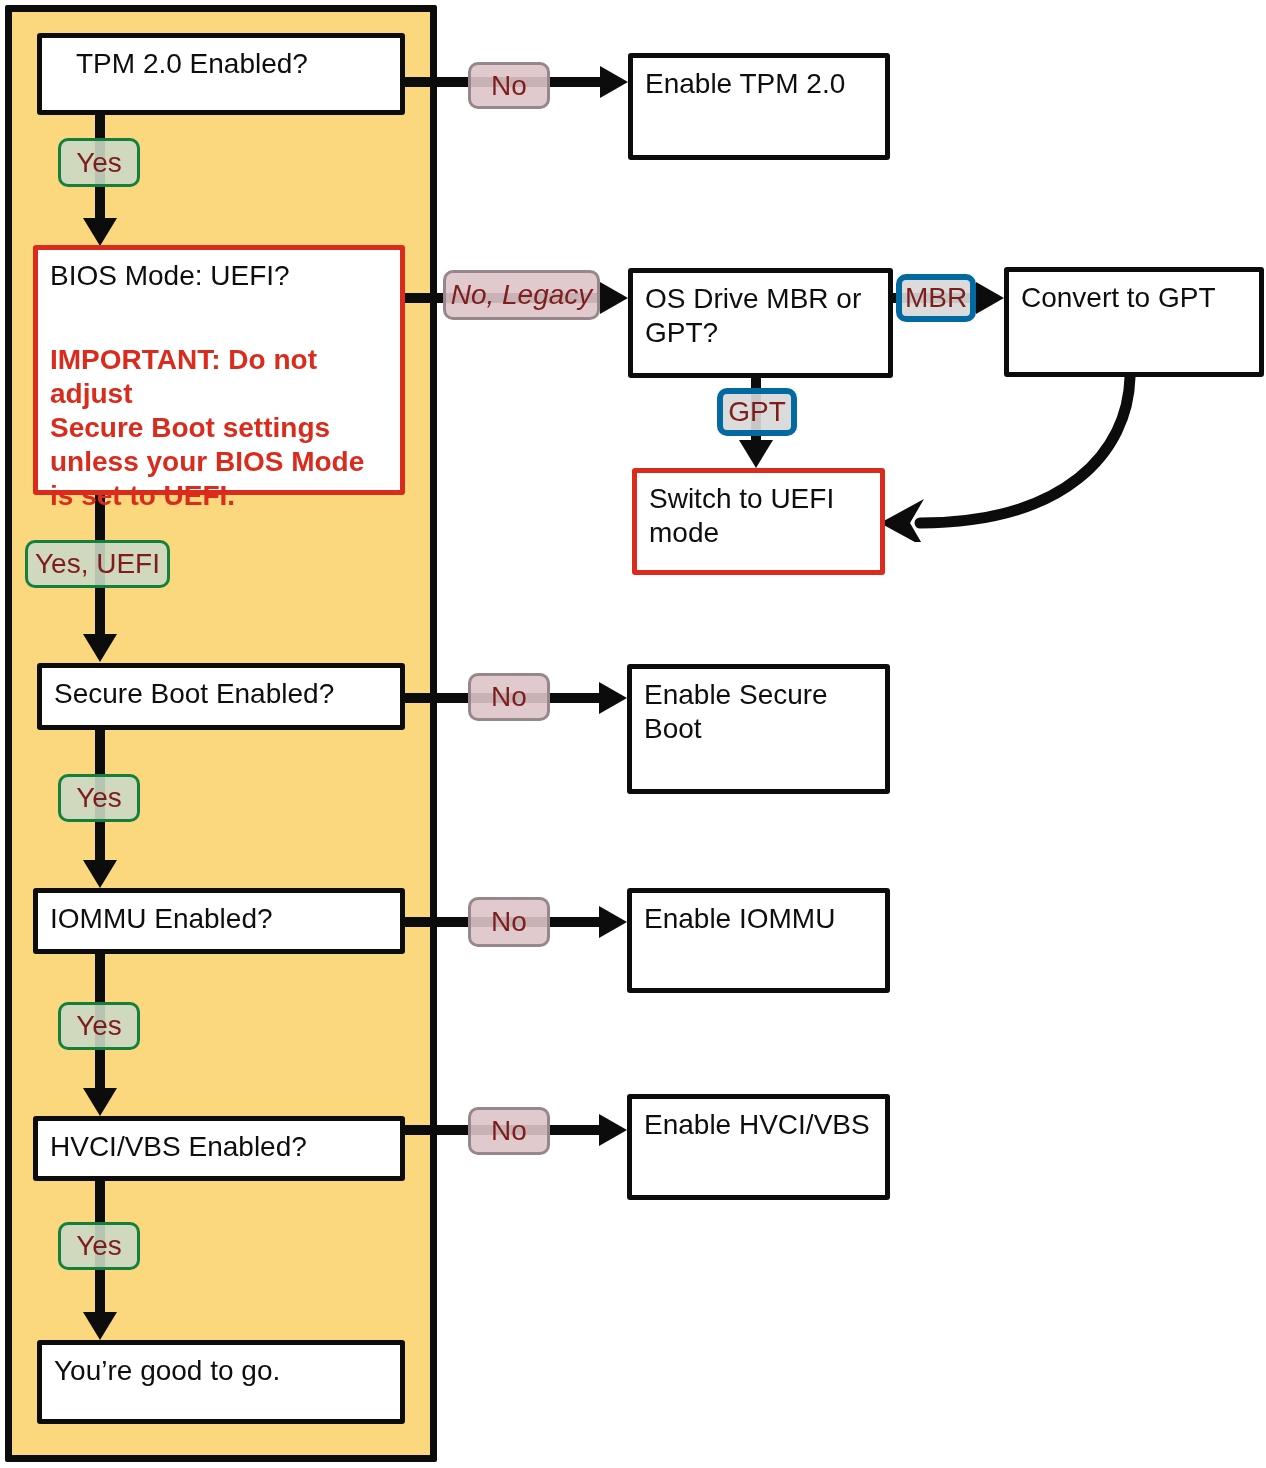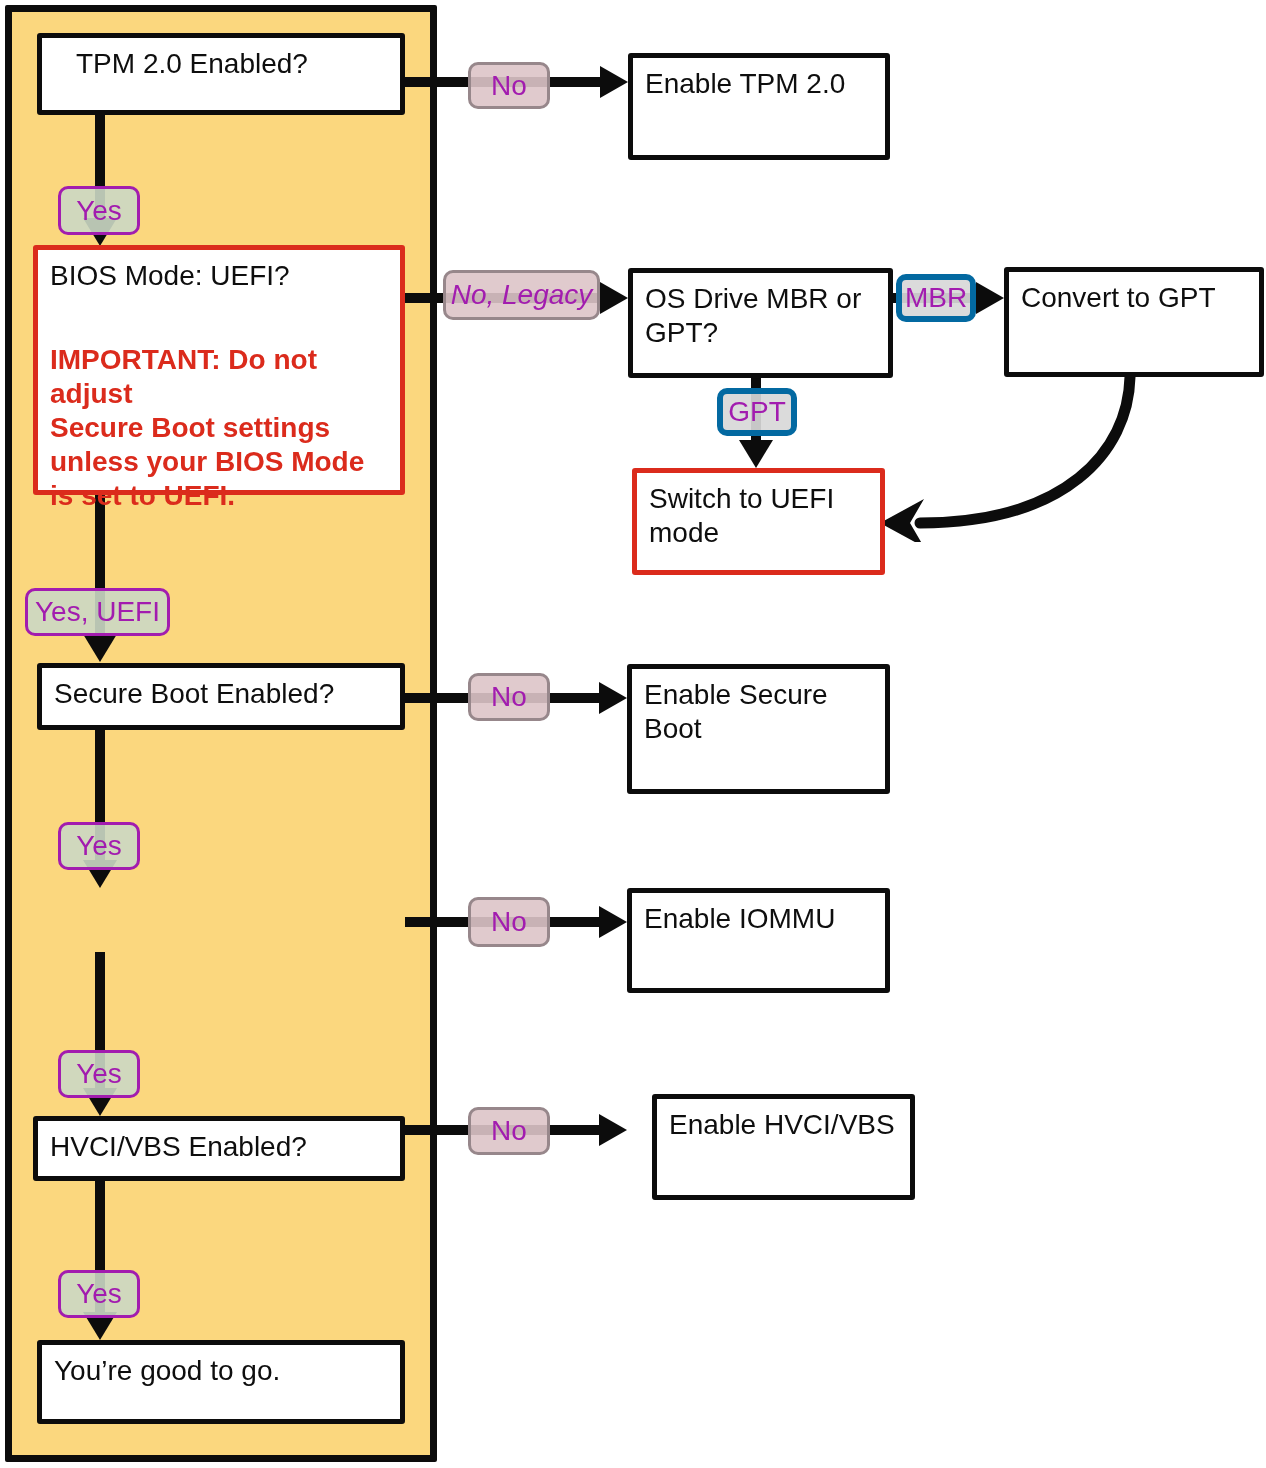--- a/index.html
+++ b/index.html
@@ -14,23 +14,23 @@
   }
   .node {
     position:absolute; box-sizing:border-box; background:#ffffff;
     border:5px solid #0c0c0c; border-radius:3px;
     font-size:28px; line-height:1.2; padding:9px 12px; z-index:3;
   }
   .node.alert { border-color:#DB2B1C; }
   .warning { color:#DB2B1C; font-weight:bold; margin-top:50px; line-height:1.22; }
   .edge {
     position:absolute; box-sizing:border-box; display:flex; align-items:center;
-    justify-content:center; font-size:28px; border-radius:10px; z-index:2; color:#a21caf;
+    justify-content:center; font-size:28px; border-radius:10px; z-index:2; color:#7f1d1d;
   }
-  .edge.yes     { background:rgba(203,216,196,0.90); border:3px solid #a21caf;margin-top:48px; }
+  .edge.yes     { background:rgba(203,216,196,0.90); border:3px solid #15803d; }
   .edge.no      { background:rgba(221,196,200,0.90); border:3px solid #97878b; }
   .edge.neutral { background:rgba(216,216,216,0.92); border:6px solid #0369a1; }
   .hline,.vline { position:absolute; background:#0c0c0c; z-index:1; }
   .hline { height:10px; } .vline { width:10px; }
   .ah-r { position:absolute; width:0; height:0; z-index:1;
           border-top:16px solid transparent; border-bottom:16px solid transparent;
           border-left:28px solid #0c0c0c; }
   .ah-d { position:absolute; width:0; height:0; z-index:1;
           border-left:17px solid transparent; border-right:17px solid transparent;
           border-top:28px solid #0c0c0c; }
@@ -134,20 +134,23 @@
       <div>Secure Boot settings</div>
       <div>unless your BIOS Mode</div>
       <div>is set to UEFI.</div>
     </div>
   </div>
 
   <div class="node" style="left:37px;top:663px;width:368px;height:67px;">
     <span>Secure Boot Enabled?</span>
   </div>
 
+  <div class="node" style="left:33px;top:888px;width:372px;height:66px;">
+    <span>IOMMU Enabled?</span>
+  </div>
 
   <div class="node" style="left:33px;top:1116px;width:372px;height:65px;">
     <span>HVCI/VBS Enabled?</span>
   </div>
 
   <div class="node" style="left:37px;top:1340px;width:368px;height:84px;">
     <span>You’re good to go.</span>
   </div>
 
   <div class="node" style="left:628px;top:53px;width:262px;height:107px;">
@@ -167,17 +170,17 @@
   </div>
 
   <div class="node" style="left:627px;top:664px;width:263px;height:130px;">
     <span>Enable Secure Boot</span>
   </div>
 
   <div class="node" style="left:627px;top:888px;width:263px;height:105px;">
     <span>Enable IOMMU</span>
   </div>
 
-  <div class="node" style="left:627px;top:1094px;width:263px;height:106px;margin-left:25px;">
+  <div class="node" style="left:627px;top:1094px;width:263px;height:106px;">
     <span>Enable HVCI/VBS</span>
   </div>
 
 </div>
 
 </body></html>

